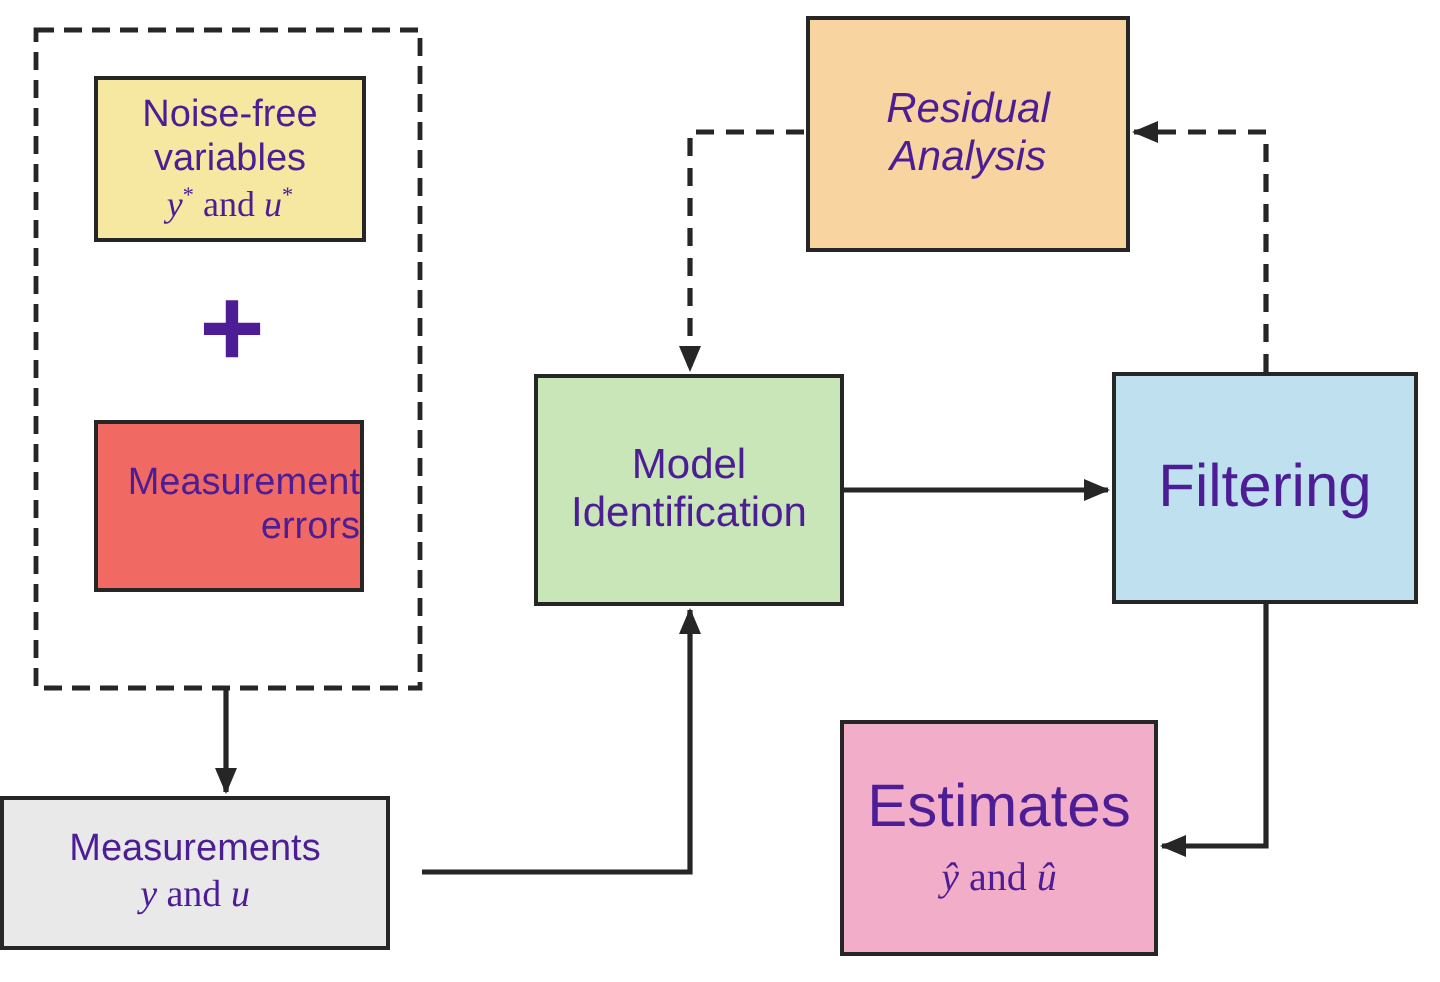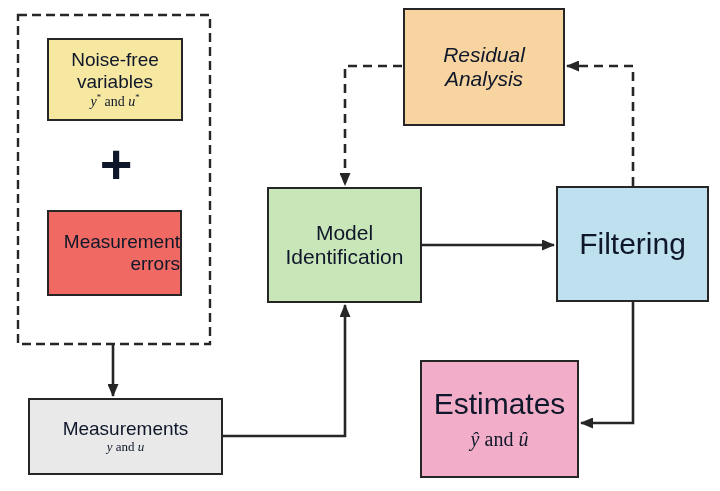--- a/index.html
+++ b/index.html
@@ -1,41 +1,41 @@
 <!DOCTYPE html>
 <html><head>
 <meta charset="utf-8">
 <style>
   html,body{margin:0;padding:0;background:#ffffff;}
   #stage{
     position:relative;width:720px;height:491px;background:#ffffff;
-    font-family:"Liberation Sans", sans-serif;color:#0f172a;overflow:hidden;
+    font-family:"Liberation Sans", sans-serif;color:#4c1d95;overflow:hidden;
   }
   #wires{position:absolute;left:0;top:0;width:720px;height:491px;}
   .node{
     position:absolute;box-sizing:border-box;border:2px solid #262626;
     display:flex;flex-direction:column;align-items:center;justify-content:center;
     text-align:center;line-height:1.15;
   }
   .label{font-size:19px;}
   .label-lg{font-size:21px;}
   .label-xl{font-size:30px;}
-  .mathline{font-family:"Liberation Serif", serif;font-size:14px;margin-top:1px;}
+  .mathline{font-family:"Liberation Serif", serif;font-size:18px;margin-top:1px;}
   .mathline i{font-style:italic;}
   .mathline sup{font-size:0.62em;vertical-align:super;line-height:0;}
-  .math-md{font-size:13px;}
+  .math-md{font-size:19px;}
   .math-lg{font-size:20px;margin-top:7px;}
   #plus-sign{
     position:absolute;left:90px;top:133px;width:52px;height:62px;
     font-size:56px;font-weight:700;display:flex;align-items:center;justify-content:center;
     line-height:1;
   }
   #noise-free-box{left:47px;top:38px;width:136px;height:83px;}
   #errors-box{left:47px;top:210px;width:135px;height:86px;}
-  #measurements-box{left:28px;top:398px;width:195px;height:77px;}
+  #measurements-box{left:0;top:398px;width:195px;height:77px;}
   #model-box{left:267px;top:187px;width:155px;height:116px;padding:0 0;}
   #residual-box{left:403px;top:8px;width:162px;height:118px;font-style:italic;}
   #filtering-box{left:556px;top:186px;width:153px;height:116px;}
   #estimates-box{left:420px;top:360px;width:159px;height:118px;}
 </style>
 </head>
 <body>
 
 <div id="stage">
 

